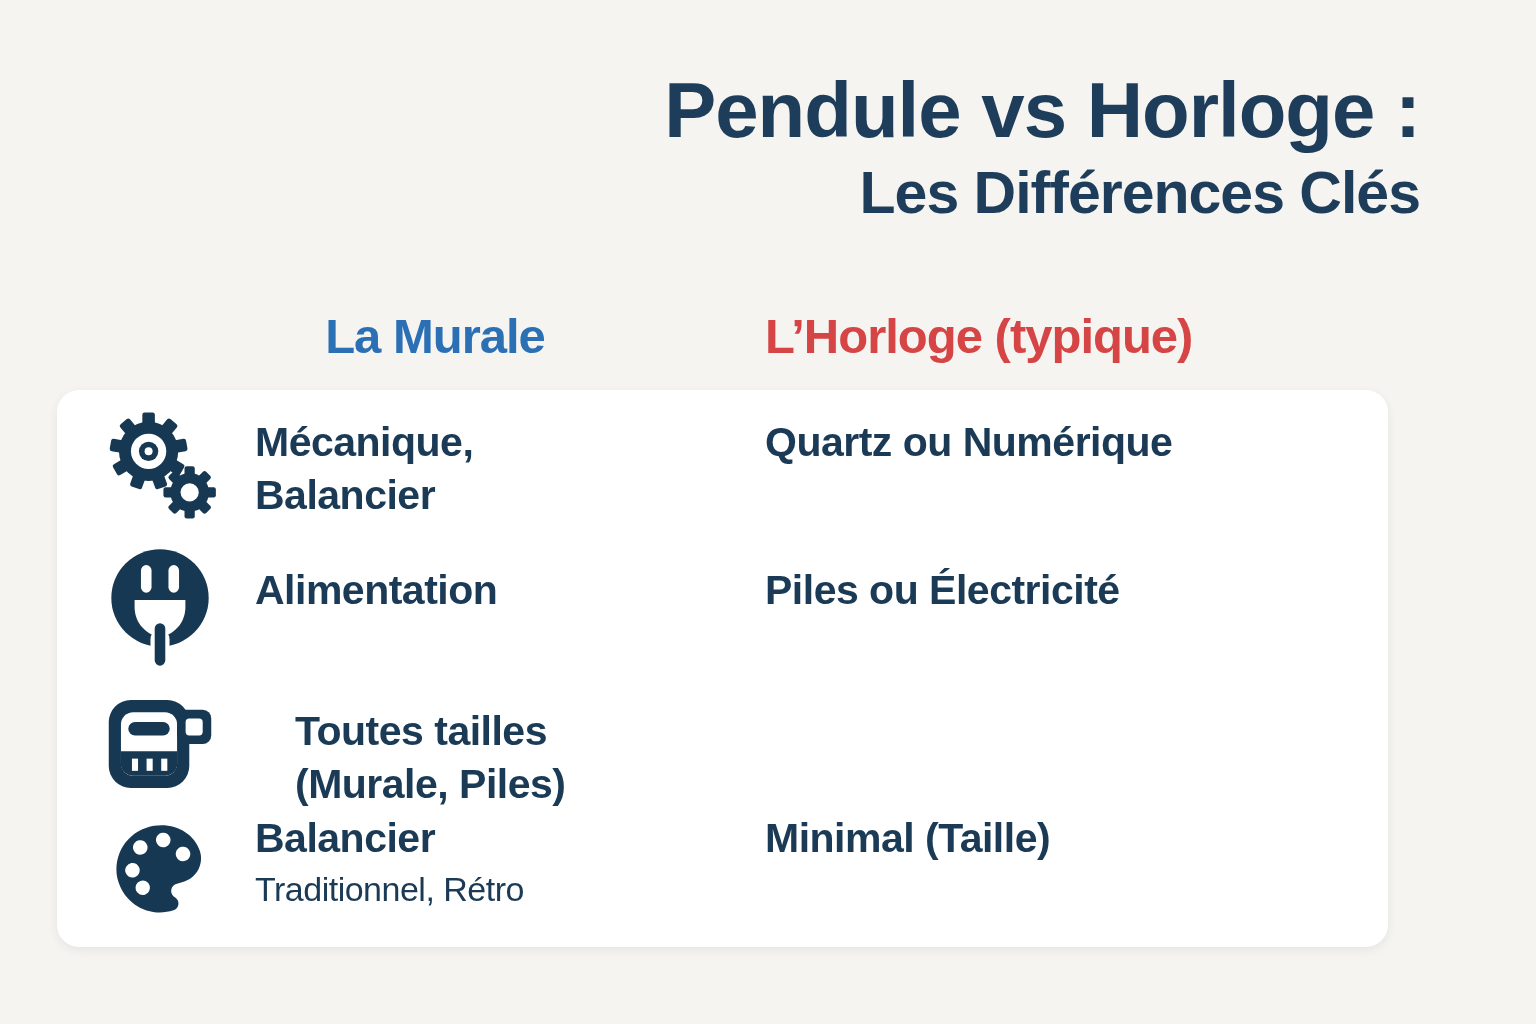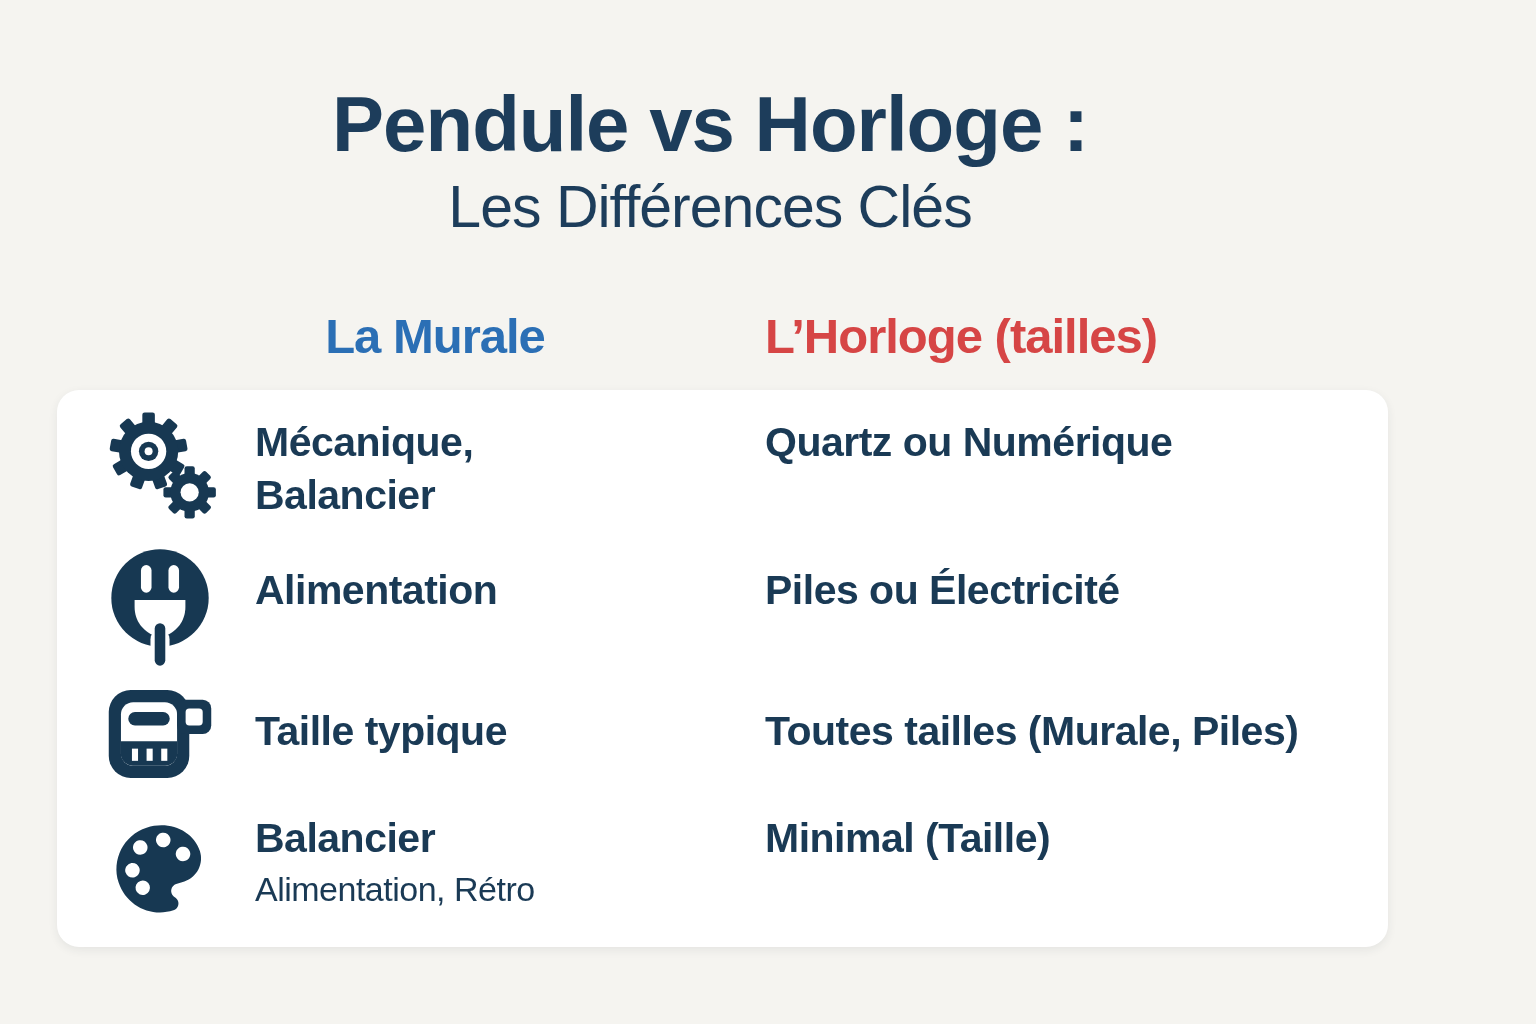--- a/index.html
+++ b/index.html
@@ -5,28 +5,28 @@
   html,body{margin:0;padding:0;}
   .stage{
     position:relative;
     width:1536px;height:1024px;
     background:#f5f4f0;
     font-family:"Liberation Sans", sans-serif;
     overflow:hidden;
   }
   
   .title-wrap{
-    position:absolute;left:0;top:82px;width:1420px;
-    text-align:center;color:#1d3d5b;
+    position:absolute;left:0;top:68px;width:1420px;
+    text-align:right;color:#1d3d5b;
   }
   .title-main{
     font-size:78px;font-weight:bold;line-height:1.1;letter-spacing:-1px;margin:0;
   }
   .title-sub{
-    font-size:59px;font-weight:normal;line-height:1.15;letter-spacing:-1px;margin:6px 0 0 0;
+    font-size:59px;font-weight:bold;line-height:1.15;letter-spacing:-1px;margin:6px 0 0 0;
   }
   
   .col-header{
     position:absolute;top:308px;font-size:49px;font-weight:bold;letter-spacing:-1px;
   }
   .col-header.left{left:200px;width:470px;text-align:center;color:#2b6fb5;}
   .col-header.right{left:765px;color:#d64545;}
   
   .card{
     position:absolute;left:57px;top:390px;width:1331px;height:557px;
@@ -63,21 +63,21 @@
 <body>
 
 <div class="stage">
 
   <div class="title-wrap">
     <h1 class="title-main">Pendule vs Horloge :</h1>
     <h2 class="title-sub">Les Différences Clés</h2>
   </div>
 
   <div class="col-header left">La Murale</div>
-  <div class="col-header right">L’Horloge (tailles)</div>
+  <div class="col-header right">L’Horloge (typique)</div>
 
   <div class="card">
 
     <div class="row row-1">
       <div class="icon-cell">
         <svg class="icon-svg" width="114" height="114" viewBox="0 0 100 100">
           <g fill="#173852">
             <g>
               <rect x="34.5" y="4" width="11" height="15" rx="2"></rect>
               <rect x="34.5" y="4" width="11" height="15" rx="2" transform="rotate(40 40 38)"></rect>
@@ -145,42 +145,38 @@
           <rect x="18" y="14" width="46" height="52" rx="10" fill="#ffffff"></rect>
           <rect x="24" y="22" width="34" height="11" rx="5.5" fill="#173852"></rect>
           <path d="M18 46 h46 v12 a10 10 0 0 1 -10 8 h-26 a10 10 0 0 1 -10 -8 z" fill="#173852"></path>
           <rect x="27" y="52" width="5" height="10" fill="#ffffff"></rect>
           <rect x="39" y="52" width="5" height="10" fill="#ffffff"></rect>
           <rect x="51" y="52" width="5" height="10" fill="#ffffff"></rect>
           <rect x="64" y="12" width="28" height="28" rx="7" fill="#173852"></rect>
           <rect x="71" y="19" width="14" height="14" rx="3" fill="#ffffff"></rect>
         </svg>
       </div>
-      <div class="text-cell">
-        <div class="label">Taille typique</div>
-
-      </div>
       <div class="right-cell">
         <div class="right-text">Toutes tailles (Murale, Piles)</div>
       </div>
     </div>
 
     <div class="row row-4">
       <div class="icon-cell">
         <svg class="icon-svg" width="116" height="116" viewBox="0 0 24 24">
           <g transform="rotate(-18 12 12)">
             <path fill="#173852" d="M12 3c-4.97 0-9 4.03-9 9s4.03 9 9 9c.83 0 1.5-.67 1.5-1.5 0-.39-.15-.74-.39-1.01-.23-.26-.38-.61-.38-.99 0-.83.67-1.5 1.5-1.5H16c2.76 0 5-2.24 5-5 0-4.42-4.03-8-9-8zm-5.5 9c-.83 0-1.5-.67-1.5-1.5S5.67 9 6.5 9 8 9.67 8 10.5 7.33 12 6.5 12zm3-4C8.67 8 8 7.33 8 6.5S8.67 5 9.5 5s1.5.67 1.5 1.5S10.33 8 9.5 8zm5 0c-.83 0-1.5-.67-1.5-1.5S13.67 5 14.5 5s1.5.67 1.5 1.5S15.33 8 14.5 8zm3 4c-.83 0-1.5-.67-1.5-1.5s.67-1.5 1.5-1.5 1.5.67 1.5 1.5-.67 1.5-1.5 1.5z"></path>
             <circle cx="7.4" cy="14.6" r="1.5" fill="#ffffff"></circle>
           </g>
         </svg>
       </div>
       <div class="text-cell">
         <div class="label">Balancier</div>
 
-        <div class="sub">Alimentation, Rétro</div>
+        <div class="sub">Traditionnel, Rétro</div>
       </div>
       <div class="right-cell">
         <div class="right-text">Minimal (Taille)</div>
       </div>
     </div>
 
   </div>
 
 </div>
 

